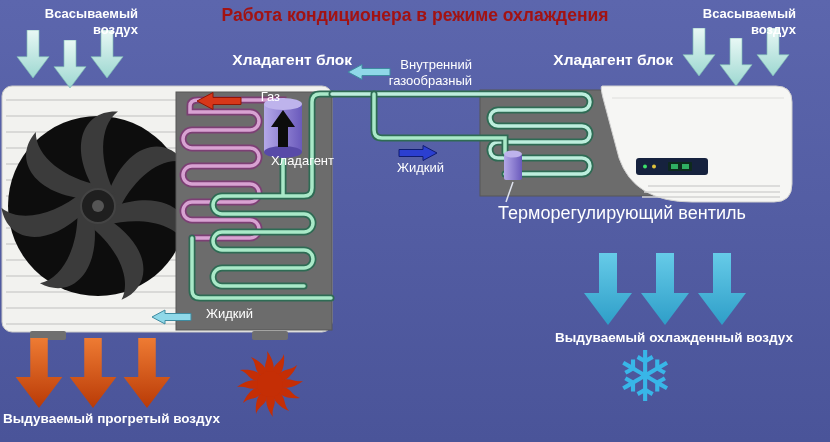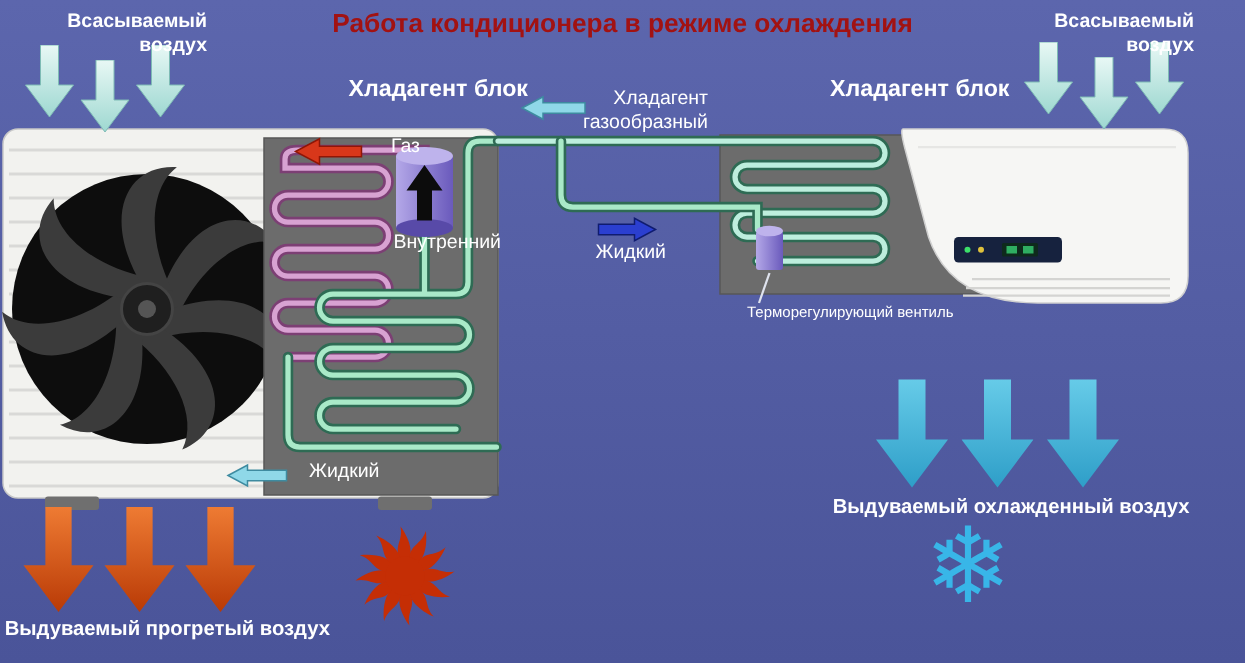--- a/index.html
+++ b/index.html
@@ -22,21 +22,21 @@
   .lbl.bold{font-weight:bold;}
   .title{
     position:absolute;
     left:0;top:5px;width:830px;
     text-align:center;
     color:#a21212;
     font-size:17.5px;
     font-weight:bold;
   }
   .unit-title{font-size:15.5px;font-weight:bold;}
-  .small{font-size:10px;}
+  .small{font-size:18px;}
   .snow{
     position:absolute;
     left:616px;top:342px;
     font-size:70px;line-height:1;
     color:#38b6e8;
     font-family:"DejaVu Sans",sans-serif;
   }
 </style>
 </head>
 <body>
@@ -188,25 +188,25 @@
   </svg>
 
   <div class="title">Работа кондиционера в режиме охлаждения</div>
 
   <div class="lbl bold" style="left:28px;top:6px;width:110px;">Всасываемый воздух</div>
   <div class="lbl bold" style="left:686px;top:6px;width:110px;">Всасываемый воздух</div>
 
   <div class="lbl unit-title" style="left:152px;top:51px;width:200px;">Хладагент блок</div>
   <div class="lbl unit-title" style="left:468px;top:51px;width:205px;">Хладагент блок</div>
 
-  <div class="lbl" style="left:368px;top:57px;width:104px;">Хладагент газообразный</div>
+  <div class="lbl" style="left:368px;top:57px;width:104px;">Внутренний газообразный</div>
   <div class="lbl" style="left:384px;top:160px;width:60px;">Жидкий</div>
 
   <div class="lbl" style="left:240px;top:89px;width:40px;">Газ</div>
-  <div class="lbl" style="left:230px;top:153px;width:104px;">Внутренний</div>
+  <div class="lbl" style="left:230px;top:153px;width:104px;">Хладагент</div>
   <div class="lbl" style="left:193px;top:306px;width:60px;">Жидкий</div>
 
   <div class="lbl small" style="left:498px;top:203px;width:220px;text-align:left;white-space:nowrap;">Терморегулирующий вентиль</div>
 
   <div class="lbl bold" style="left:548px;top:330px;width:245px;font-size:13.5px;">Выдуваемый охлажденный воздух</div>
   <div class="lbl bold" style="left:2px;top:411px;width:218px;font-size:13.5px;">Выдуваемый прогретый воздух</div>
 
   <div class="snow">❄</div>
 </div>
 

